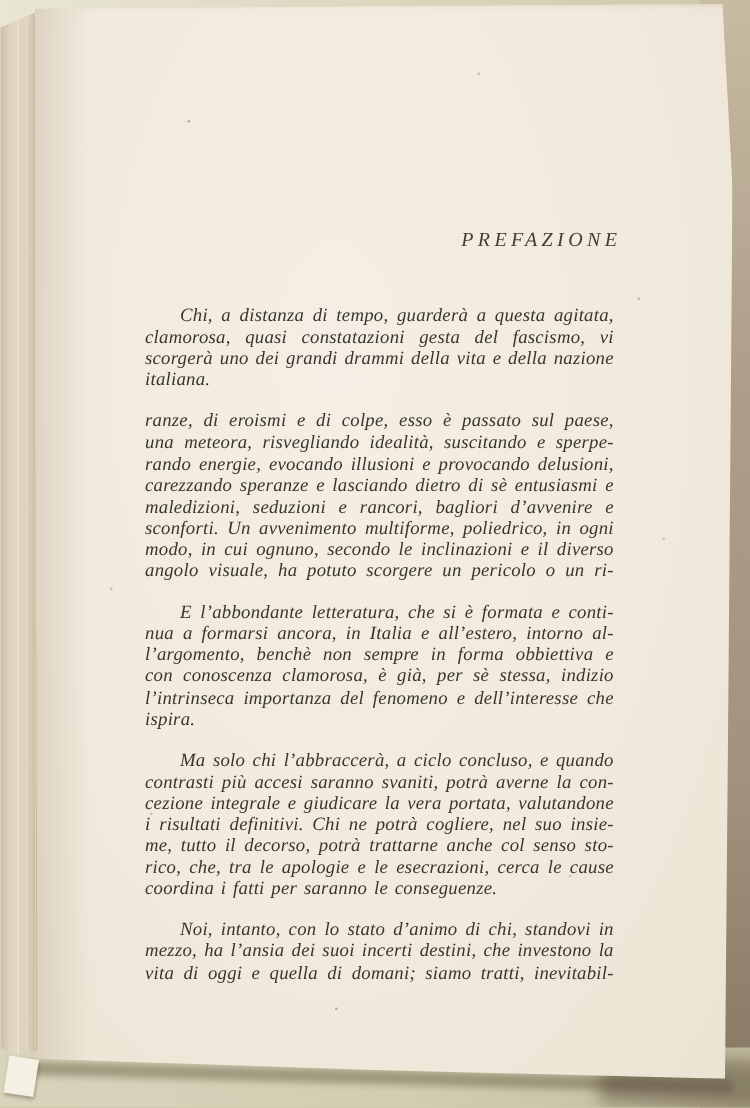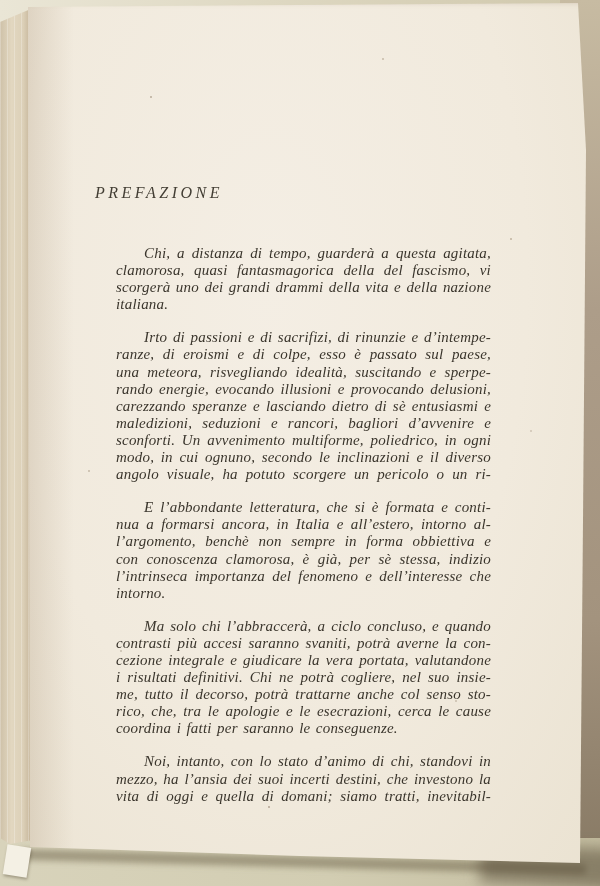--- a/index.html
+++ b/index.html
@@ -44,21 +44,21 @@
     box-shadow:150px 96px 0 0 rgba(130,110,85,.5),
                382px 58px 0 0 rgba(130,110,85,.4),
                510px 238px 0 0 rgba(130,110,85,.45),
                88px 470px 0 0 rgba(130,110,85,.4),
                268px 806px 0 0 rgba(120,100,80,.5),
                455px 700px 0 0 rgba(130,110,85,.35),
                120px 650px 0 0 rgba(130,110,85,.35),
                530px 430px 0 0 rgba(130,110,85,.3);}
   
   .heading{position:absolute;left:95px;top:183px;width:402px;margin:0;
-    text-align:left;font-style:italic;font-weight:normal;
+    text-align:right;font-style:italic;font-weight:normal;
     font-size:16px;line-height:20px;letter-spacing:3.5px;color:#433e34;}
   .text-block{position:absolute;left:100px;top:229px;width:407px;}
   .paragraph{margin:16px;}
   .line{height:17.1px;line-height:17.1px;overflow:hidden;
     font-style:italic;font-size:15px;color:#3a352c;
     letter-spacing:0.2px;word-spacing:1.5px;
     text-align:justify;text-align-last:justify;}
   .line.p-first{text-indent:28px;}
   .line.p-last{text-align-last:left;}
 </style>
@@ -74,42 +74,41 @@
   <div class="page-stack"></div>
   <div class="paper-tab"></div>
 
   <div class="book-page">
     <div class="gutter-shade"></div>
     <div class="paper-specks"></div>
     <h1 class="heading">PREFAZIONE</h1>
     <div class="text-block">
         <div class="paragraph">
           <div class="line p-first">Chi, a distanza di tempo, guarderà a questa agitata,</div>
-          <div class="line">clamorosa, quasi fantasmagorica della del fascismo, vi</div>
+          <div class="line">clamorosa, quasi constatazioni gesta del fascismo, vi</div>
           <div class="line">scorgerà uno dei grandi drammi della vita e della nazione</div>
           <div class="line p-last">italiana.</div>
         </div>
         <div class="paragraph">
-          <div class="line p-first">Irto di passioni e di sacrifizi, di rinunzie e d’intempe-</div>
           <div class="line">ranze, di eroismi e di colpe, esso è passato sul paese, come</div>
           <div class="line">una meteora, risvegliando idealità, suscitando e sperpe-</div>
           <div class="line">rando energie, evocando illusioni e provocando delusioni,</div>
           <div class="line">carezzando speranze e lasciando dietro di sè entusiasmi e</div>
           <div class="line">maledizioni, seduzioni e rancori, bagliori d’avvenire e</div>
           <div class="line">sconforti. Un avvenimento multiforme, poliedrico, in ogni</div>
           <div class="line">modo, in cui ognuno, secondo le inclinazioni e il diverso</div>
           <div class="line">angolo visuale, ha potuto scorgere un pericolo o un ri-</div>
         </div>
         <div class="paragraph">
           <div class="line p-first">E l’abbondante letteratura, che si è formata e conti-</div>
           <div class="line">nua a formarsi ancora, in Italia e all’estero, intorno al-</div>
           <div class="line">l’argomento, benchè non sempre in forma obbiettiva e</div>
           <div class="line">con conoscenza clamorosa, è già, per sè stessa, indizio del-</div>
           <div class="line">l’intrinseca importanza del fenomeno e dell’interesse che</div>
-          <div class="line p-last">intorno.</div>
+          <div class="line p-last">ispira.</div>
         </div>
         <div class="paragraph">
           <div class="line p-first">Ma solo chi l’abbraccerà, a ciclo concluso, e quando i</div>
           <div class="line">contrasti più accesi saranno svaniti, potrà averne la con-</div>
           <div class="line">cezione integrale e giudicare la vera portata, valutandone</div>
           <div class="line">i risultati definitivi. Chi ne potrà cogliere, nel suo insie-</div>
           <div class="line">me, tutto il decorso, potrà trattarne anche col senso sto-</div>
           <div class="line">rico, che, tra le apologie e le esecrazioni, cerca le cause e</div>
           <div class="line p-last">coordina i fatti per saranno le conseguenze.</div>
         </div>

